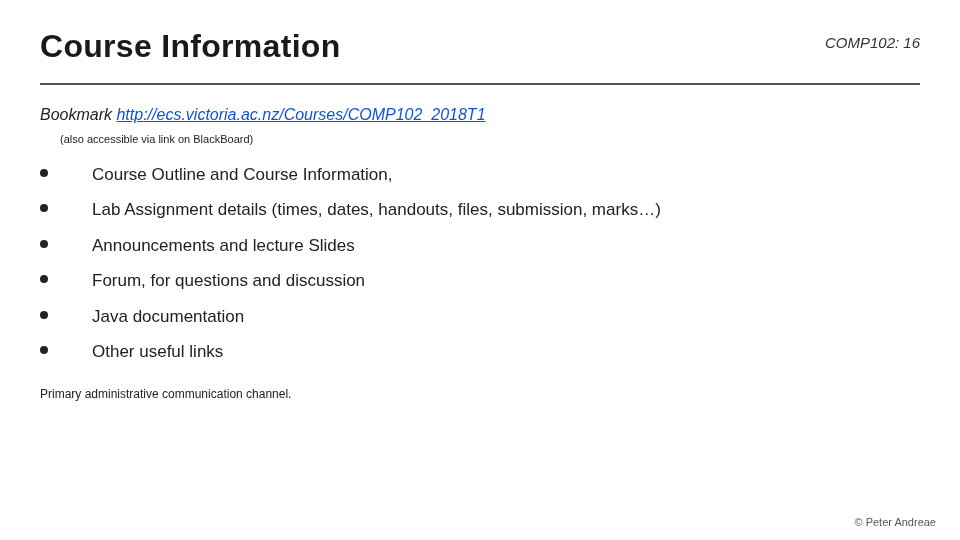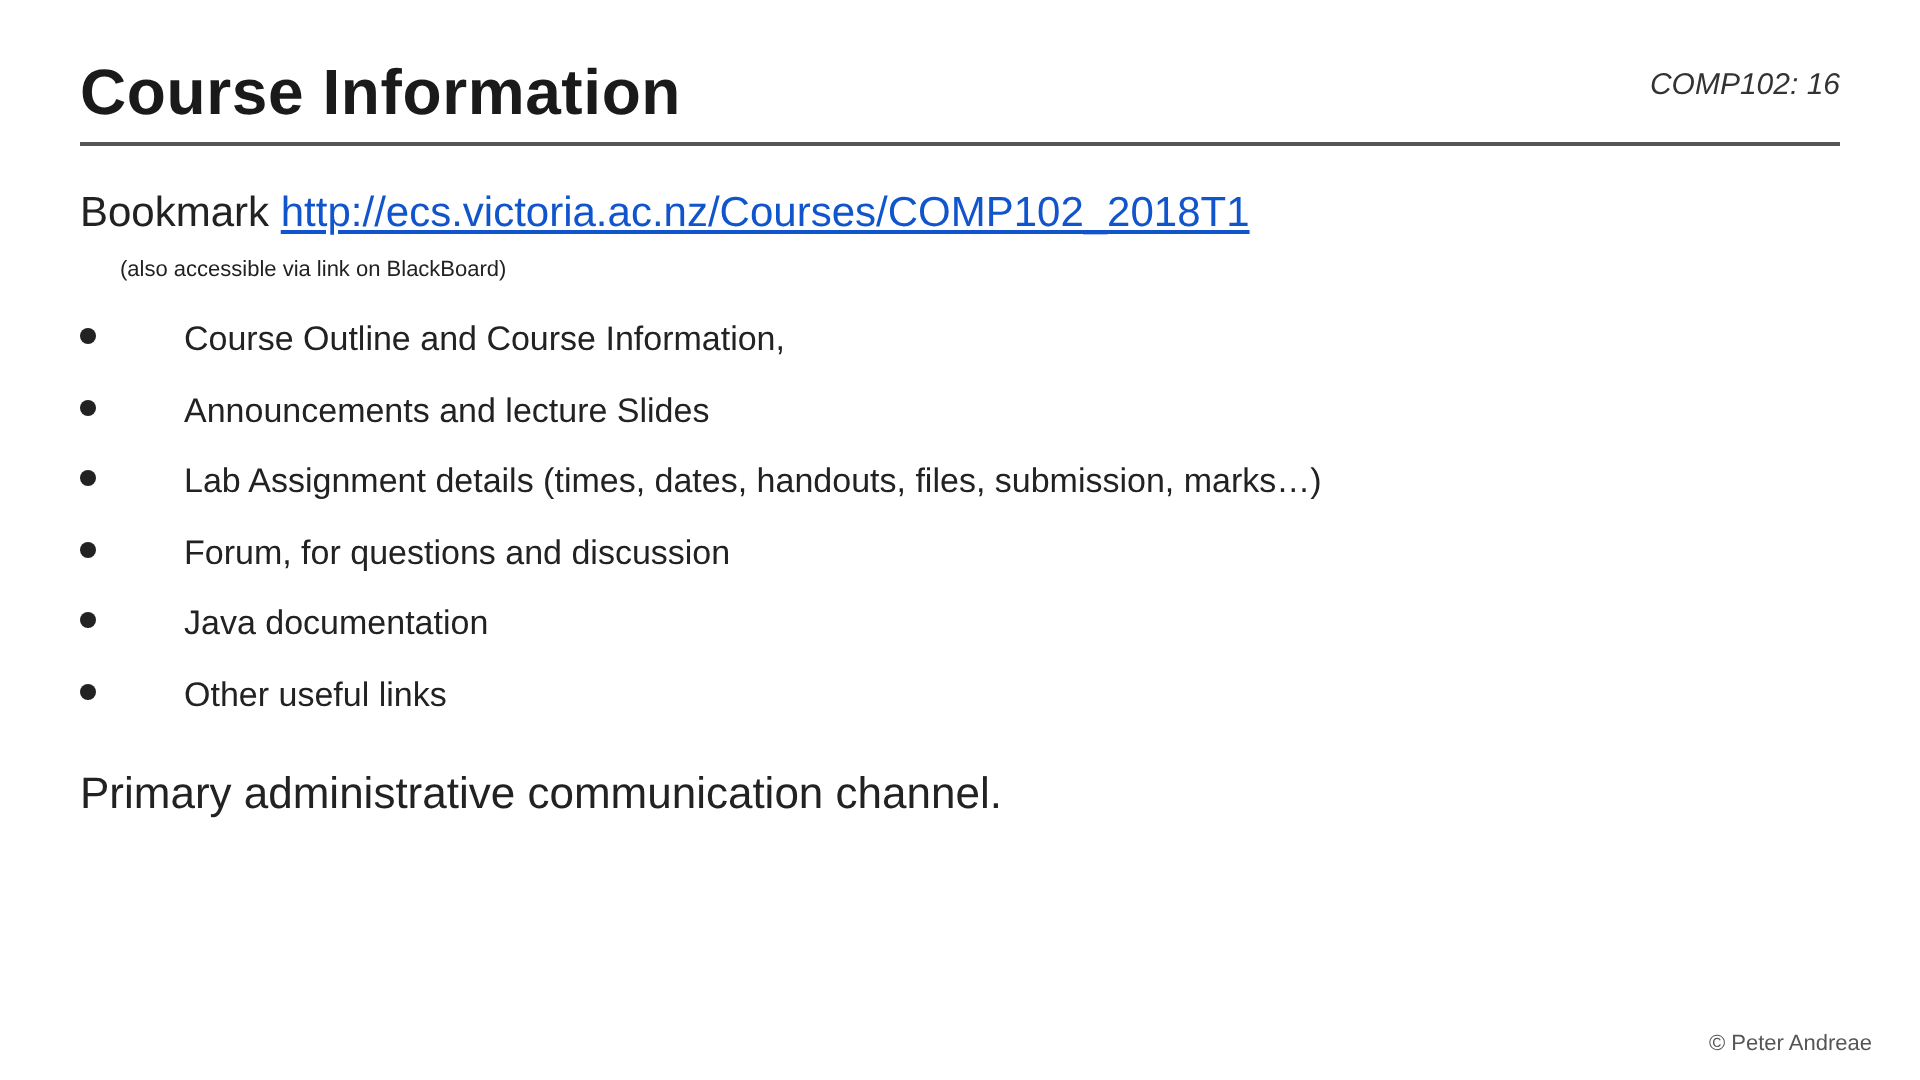--- a/index.html
+++ b/index.html
@@ -22,21 +22,21 @@
       width: 960px;
       height: 540px;
       padding: 28px 40px 20px 40px;
       position: relative;
     }
 
     .header-area {
       display: flex;
       justify-content: space-between;
       align-items: flex-start;
-      margin-bottom: 6px;
+      margin-bottom: 18px;
     }
 
     .slide-title {
       font-size: 32px;
       font-weight: bold;
       color: #1a1a1a;
       letter-spacing: 0.3px;
     }
 
     .slide-number {
@@ -47,24 +47,25 @@
       font-style: italic;
     }
 
     .divider {
       height: 2px;
       background: #555555;
       margin-bottom: 18px;
     }
 
     .bookmark-text {
-      font-size: 21px;
+      font-size: 16px;
       color: #222222;
       margin-bottom: 4px;
       line-height: 1.5;
+      font-style: italic;
     }
 
     .bookmark-link {
       color: #1155cc;
       text-decoration: underline;
       cursor: pointer;
     }
 
     .indent-text {
       font-size: 11px;
@@ -95,21 +96,21 @@
       width: 8px;
       height: 8px;
       background: #222222;
       border-radius: 50%;
       margin-right: 12px;
       margin-top: 7px;
       flex-shrink: 0;
     }
 
     .primary-text {
-      font-size: 22px;
+      font-size: 12px;
       color: #222222;
       margin-top: 20px;
       line-height: 1.5;
     }
 
     .footer-area {
       position: absolute;
       bottom: 12px;
       right: 24px;
       font-size: 11px;
@@ -133,25 +134,25 @@
   </div>
   <div class="indent-text">(also accessible via link on BlackBoard)</div>
 
   <ul class="bullet-list">
   <li class="bullet-item">
         <span class="bullet-dot"></span>
         <span>Course Outline  and Course Information,</span>
       </li>
       <li class="bullet-item">
         <span class="bullet-dot"></span>
-        <span>Announcements and lecture Slides</span>
+        <span>Lab Assignment details (times, dates, handouts, files, submission, marks…)</span>
       </li>
       <li class="bullet-item">
         <span class="bullet-dot"></span>
-        <span>Lab Assignment details (times, dates, handouts, files, submission, marks…)</span>
+        <span>Announcements and lecture Slides</span>
       </li>
       <li class="bullet-item">
         <span class="bullet-dot"></span>
         <span>Forum, for questions and discussion</span>
       </li>
       <li class="bullet-item">
         <span class="bullet-dot"></span>
         <span>Java documentation</span>
       </li>
       <li class="bullet-item">

